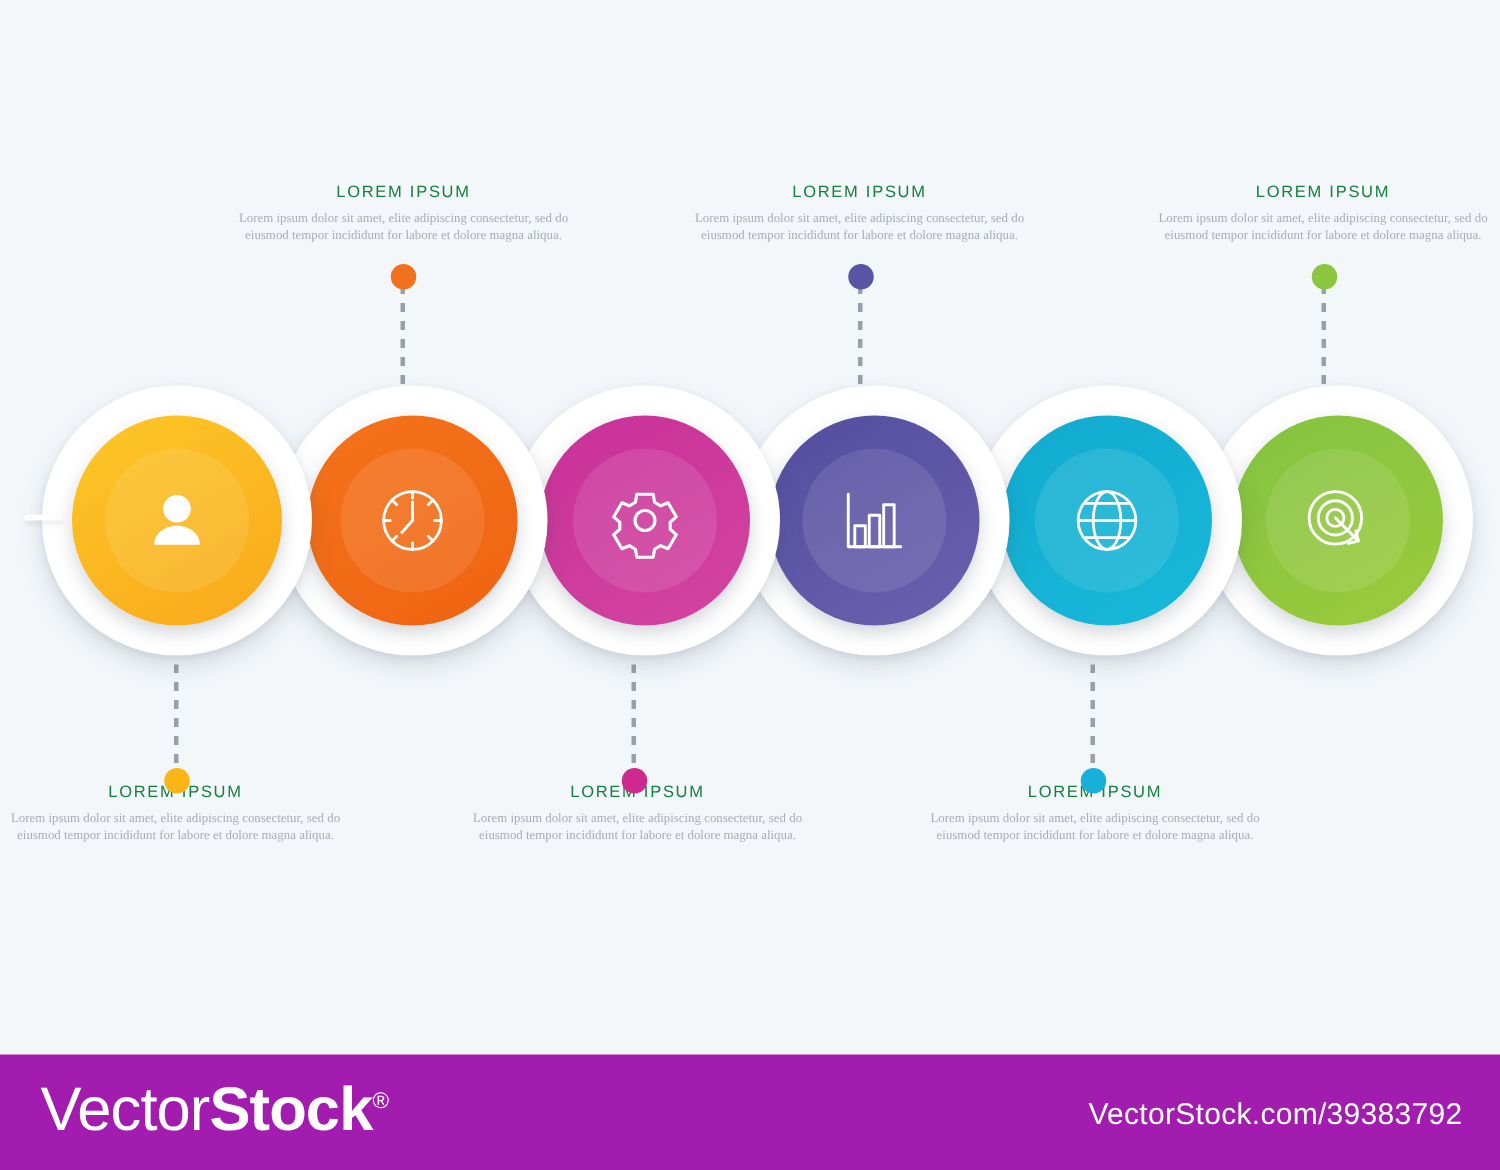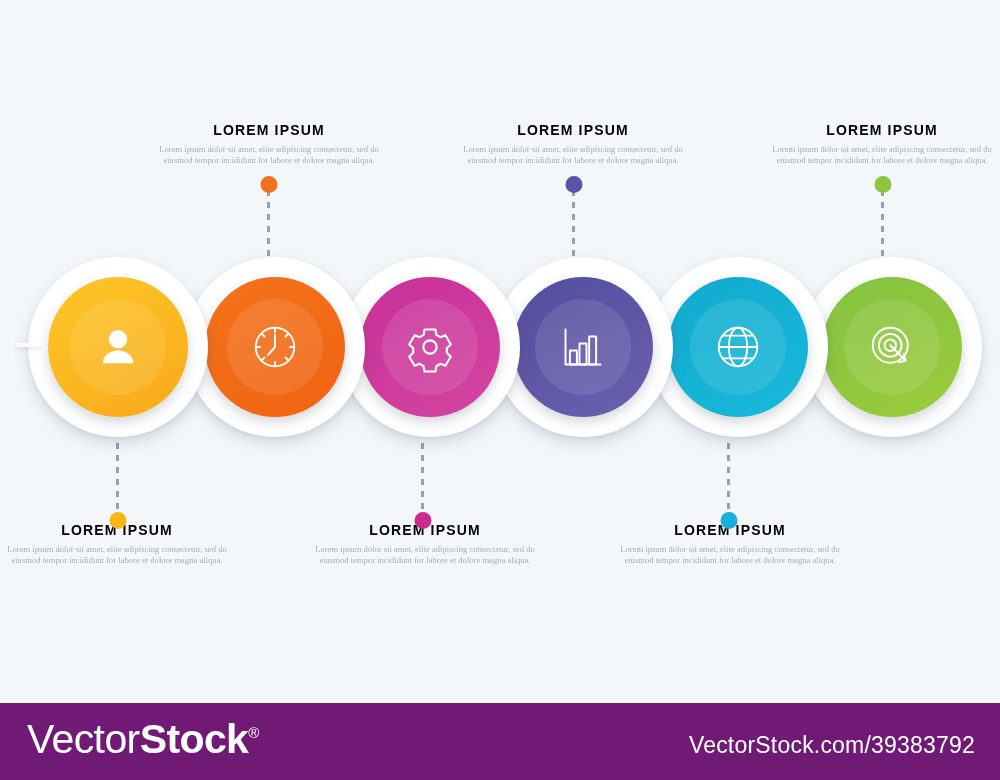--- a/index.html
+++ b/index.html
@@ -8,22 +8,22 @@
     font-family:"Liberation Sans", sans-serif;
     background:#f3f7fa;
     overflow:hidden;
     position:relative;
   }
   #stage { position:absolute; inset:0; width:1000px; height:780px; }
 
   
   .txtblock { position:absolute; width:240px; text-align:center; }
   .txtblock .ttl {
-    font-size:14px; letter-spacing:1.15px; color:#000000;
-    font-weight:700; margin-bottom:6px;
+    font-size:11px; letter-spacing:1.15px; color:#15803d;
+    font-weight:400; margin-bottom:6px;
   }
   .txtblock .body {
     font-size:8.6px; line-height:10.6px; color:#a9adb4; font-weight:400;font-family:Liberation Serif, serif;
   }
 
   
   .conn { position:absolute; width:3px; }
   .conn .dash {
     position:absolute; left:0; top:0; width:3px; height:100%;
     background:repeating-linear-gradient(to bottom,#9aa0a8 0,#9aa0a8 6px,transparent 6px,transparent 12px);
@@ -71,21 +71,21 @@
   #wm-logo {
     position:absolute; left:27px; top:16px;
     font-size:41px; color:#ffffff; line-height:1;
     letter-spacing:-.6px; white-space:nowrap;
   }
   #wm-logo .lt { font-weight:300; }
   #wm-logo .bd { font-weight:700; }
   #wm-logo .reg { font-size:15px; vertical-align:super; font-weight:300; }
   #wm-url {
     position:absolute; right:25px; top:29px;
-    font-size:23px; color:#ffffff; letter-spacing:.2px; white-space:nowrap;
+    font-size:20px; color:#ffffff; letter-spacing:.2px; white-space:nowrap;
   }
 </style>
 </head>
 <body style="background: rgb(243, 247, 250);">
 
 <div id="stage">
 
   <div class="txtblock" style="left:149px; top:122px;">
     <div class="ttl">LOREM IPSUM</div>
     <div class="body">Lorem ipsum dolor sit amet, elite adipiscing consectetur, sed do eiusmod tempor incididunt for labore et dolore magna aliqua.</div>
@@ -211,18 +211,18 @@
           <circle cx="30" cy="30" r="20"></circle>
           <circle cx="30" cy="30" r="13"></circle>
           <circle cx="30" cy="30" r="6.5"></circle>
           <path d="M30 30l17 17"></path>
           <path d="M40 49.5l7.6-2-2-7.6"></path>
         </svg>
       </div>
     </div>
   </div>
 
-  <div id="footer" style="background: #701a75;">
+  <div id="footer" style="background: #a21caf;">
     <div id="wm-logo"><span class="lt">Vector</span><span class="bd">Stock</span><span class="reg">®</span></div>
     <div id="wm-url">VectorStock.com/39383792</div>
   </div>
 
 </div>
 
 </body></html>

